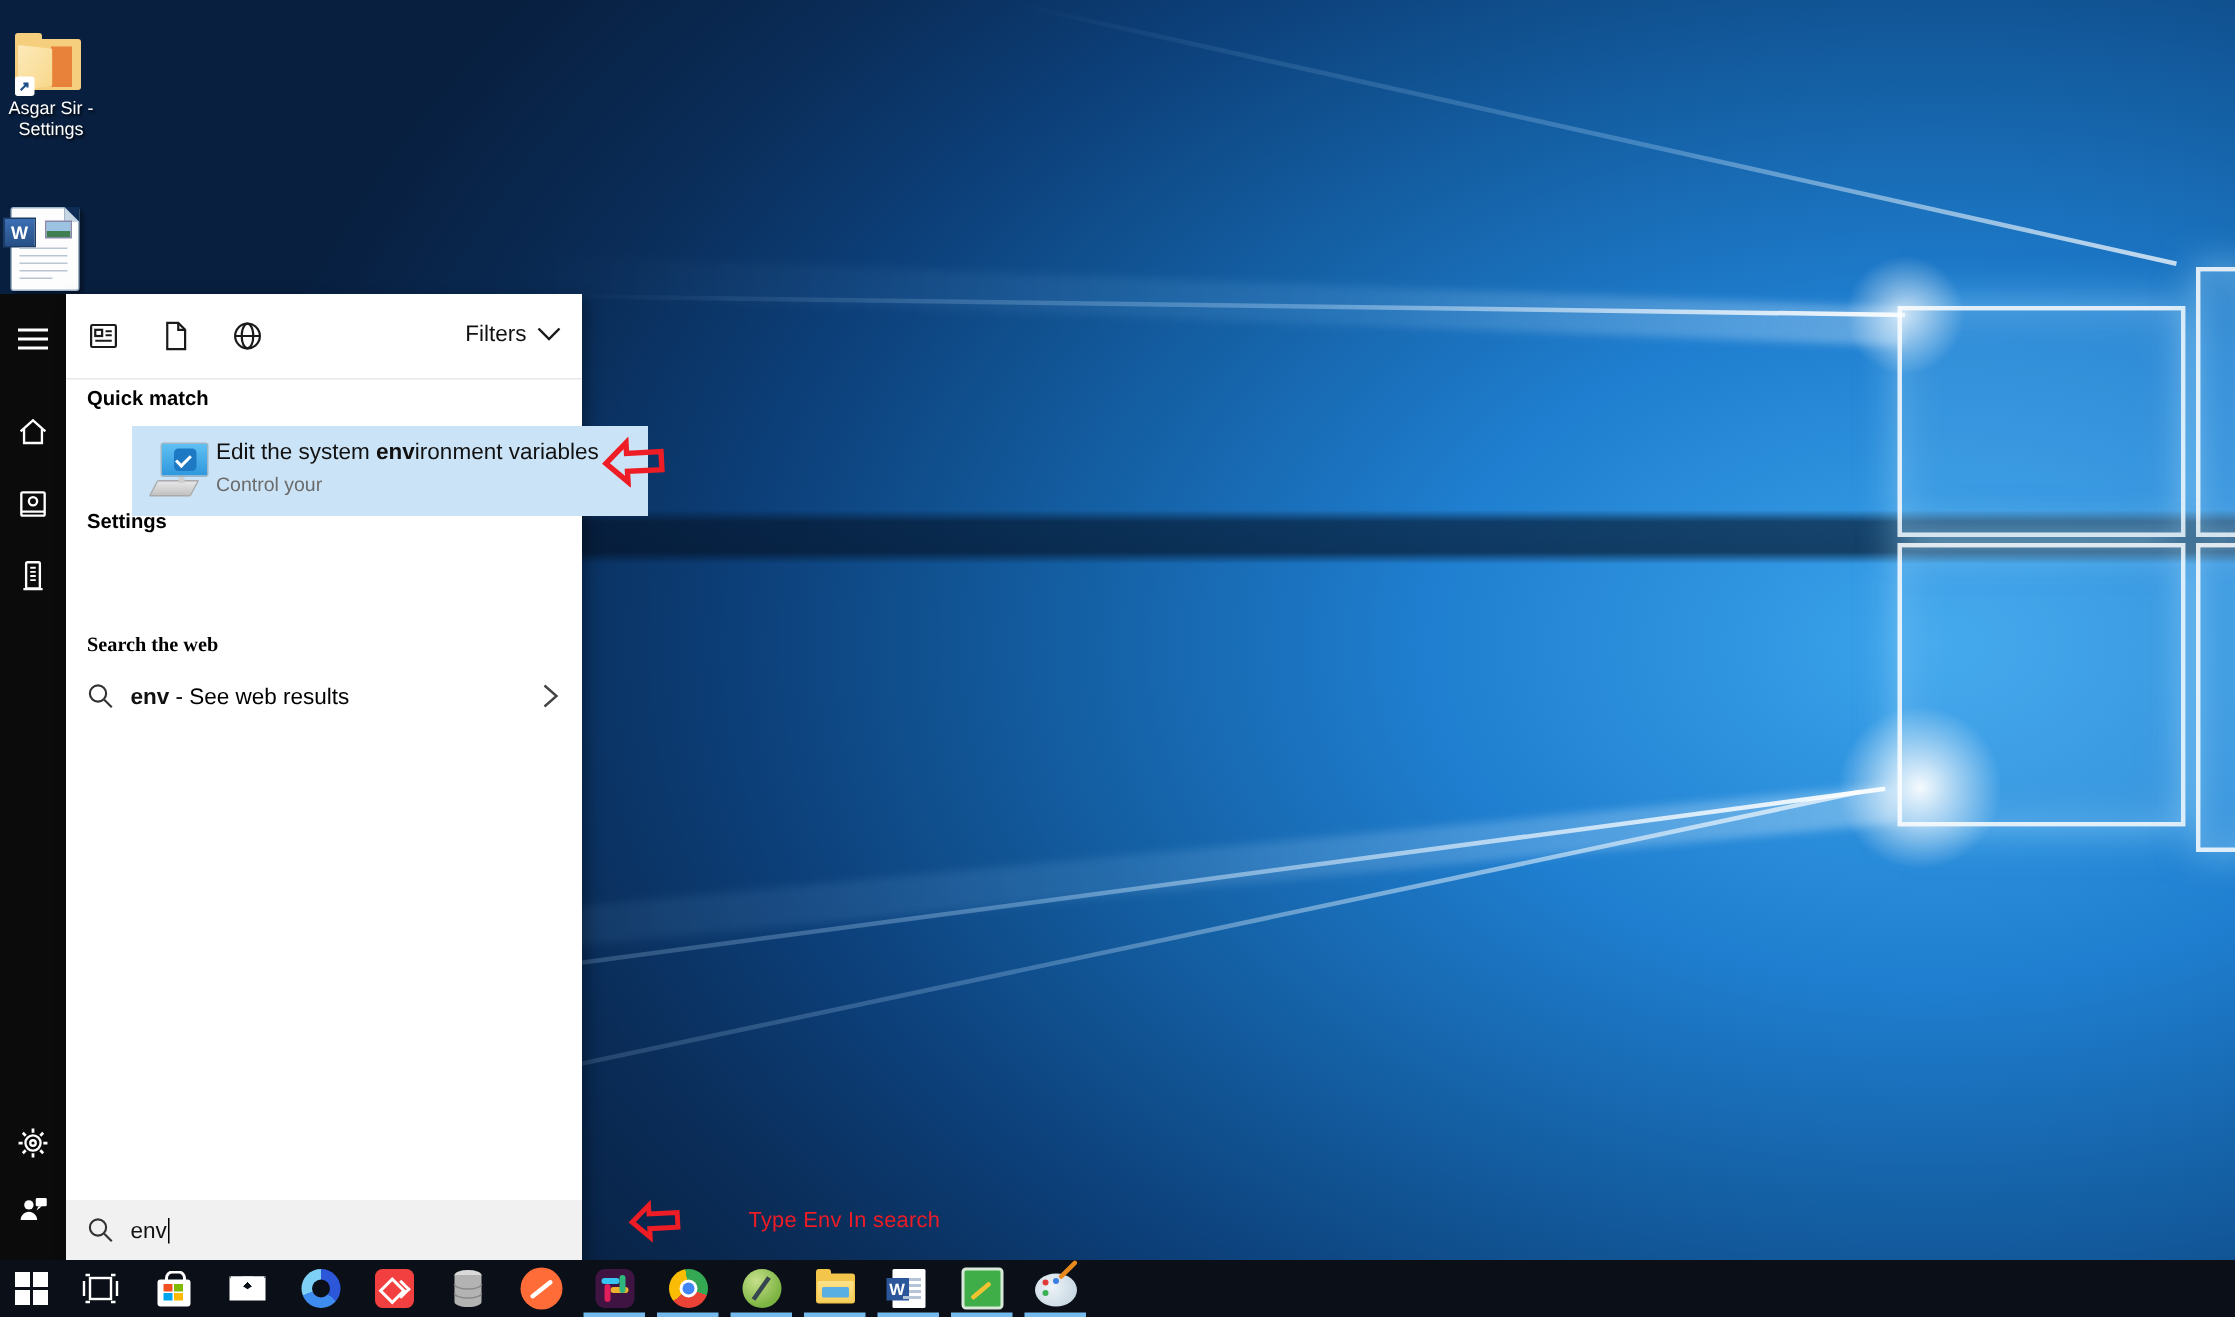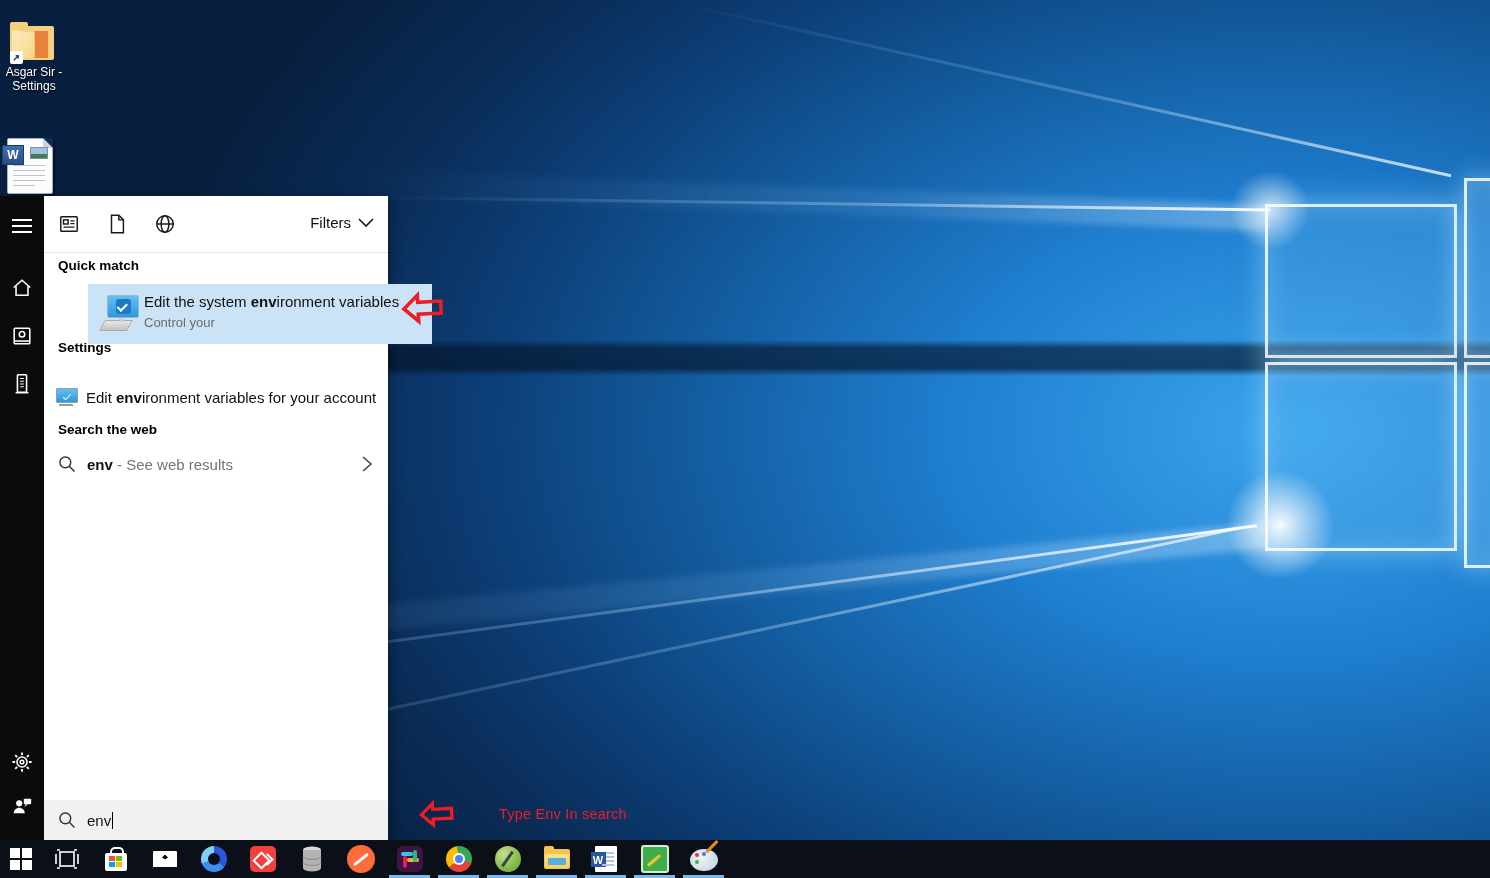--- a/index.html
+++ b/index.html
@@ -56,21 +56,21 @@
   .kbd{position:absolute;left:2px;top:27px;width:26px;height:9px;background:linear-gradient(#e7e7e7,#c2c2c2);border:1px solid #aaa;border-radius:1px;transform:skewX(-28deg);}
   .mon-stand{position:absolute;left:19px;top:23px;width:4px;height:6px;background:#cfcfcf;}
   .qm-title{position:absolute;left:56px;top:9px;font-size:15px;color:#111;white-space:nowrap;}
   .qm-sub{position:absolute;left:56px;top:31px;font-size:13px;color:#6b6b6b;}
   .item-row{position:absolute;left:0;width:100%;display:flex;align-items:center;}
   .mini-mon{position:relative;width:20px;height:18px;margin-left:12px;flex:none;}
   .mini-scr{position:absolute;left:0;top:0;width:20px;height:13px;background:linear-gradient(#5fc0f2,#2f97dd);border:1px solid #8aa0b0;border-radius:1px;display:flex;align-items:center;justify-content:center;}
   .mini-chk{width:7px;height:3px;border-left:1.6px solid #fff;border-bottom:1.6px solid #fff;transform:rotate(-45deg);}
   .mini-base{position:absolute;left:3px;bottom:0;width:14px;height:2px;background:#9a9a9a;}
   .row-text{font-size:15px;color:#111;margin-left:10px;white-space:nowrap;}
-  .gray{color:#737373;}
+  .gray{color:#000000;}
   .chev-right{position:absolute;right:14px;color:#444;}
   .searchbox{position:absolute;left:0;top:604px;width:100%;height:40px;background:#f1f1f1;display:flex;align-items:center;}
   .searchbox .q{font-size:15px;color:#111;margin-left:10px;}
   .caret{display:inline-block;width:1px;height:17px;background:#000;vertical-align:-3px;margin-left:1px;}
 
   
   .ann{position:absolute;z-index:10;}
   .ann-text{color:#ee1c24;font-size:14.5px;font-weight:400;letter-spacing:.2px;}
 
   
@@ -255,31 +255,22 @@
               <div class="chk"></div>
             </div>
           </div>
       </div>
       <div class="qm-title"><span>Edit the system </span><b>env</b><span>ironment variables</span></div>
       <div class="qm-sub">Control your</div>
     </div>
 
     <div class="sec-head" style="top:144px;">Settings</div>
 
-    <div class="item-row" style="top:184px;height:34px;">
-      <div class="mini-mon">
-        <div class="mini-scr">
-            <div class="mini-chk"></div>
-          </div>
-          <div class="mini-base"></div>
-      </div>
-      <div class="row-text"><span>Edit </span><b>env</b><span>ironment variables for your account</span></div>
-    </div>
-
-    <div class="sec-head" style="top:226px;">Search the web</div>
+
+    <div class="sec-head" style="top:226px;font-family:Liberation Serif, serif;">Search the web</div>
 
     <div class="item-row" style="top:250px;height:36px;">
       <svg width="20" height="20" viewBox="0 0 24 24" style="margin-left:13px;flex:none;">
           <circle cx="10" cy="10" r="6.5" stroke="#333" stroke-width="1.7" fill="none"></circle>
           <path d="M15 15l6 6" stroke="#333" stroke-width="1.7"></path>
         </svg>
       <div class="row-text"><b>env</b><span class="gray"> - See web results</span></div>
       <svg class="chev-right" width="14" height="18" viewBox="0 0 12 18">
           <path d="M2 2l8 7-8 7" stroke="#444" stroke-width="1.6" fill="none"></path>
         </svg>

